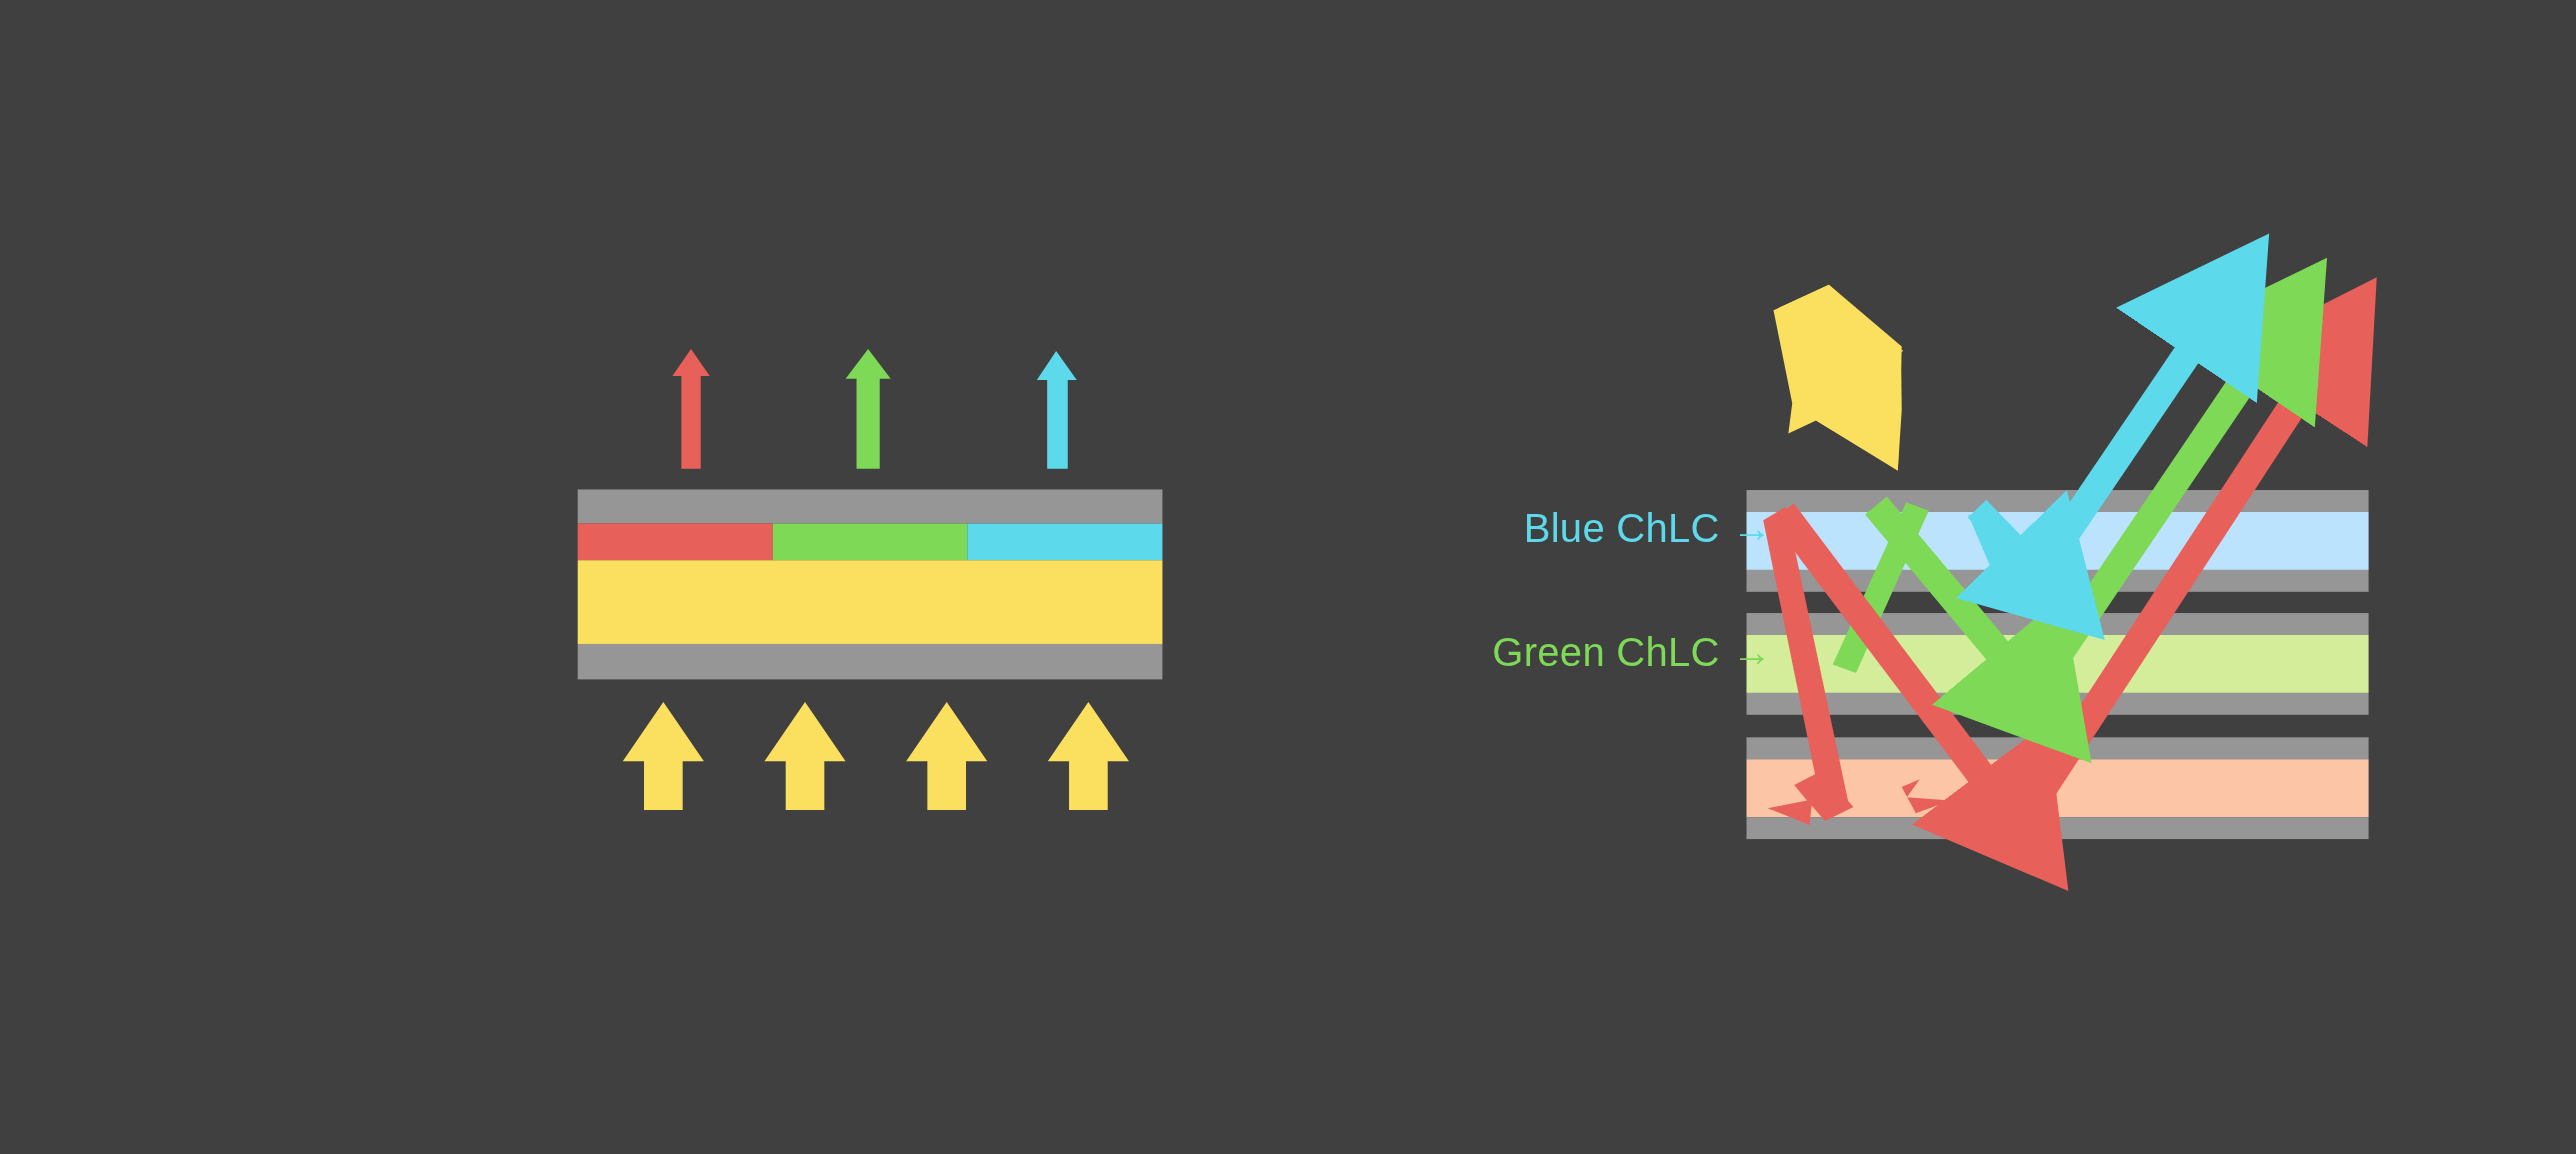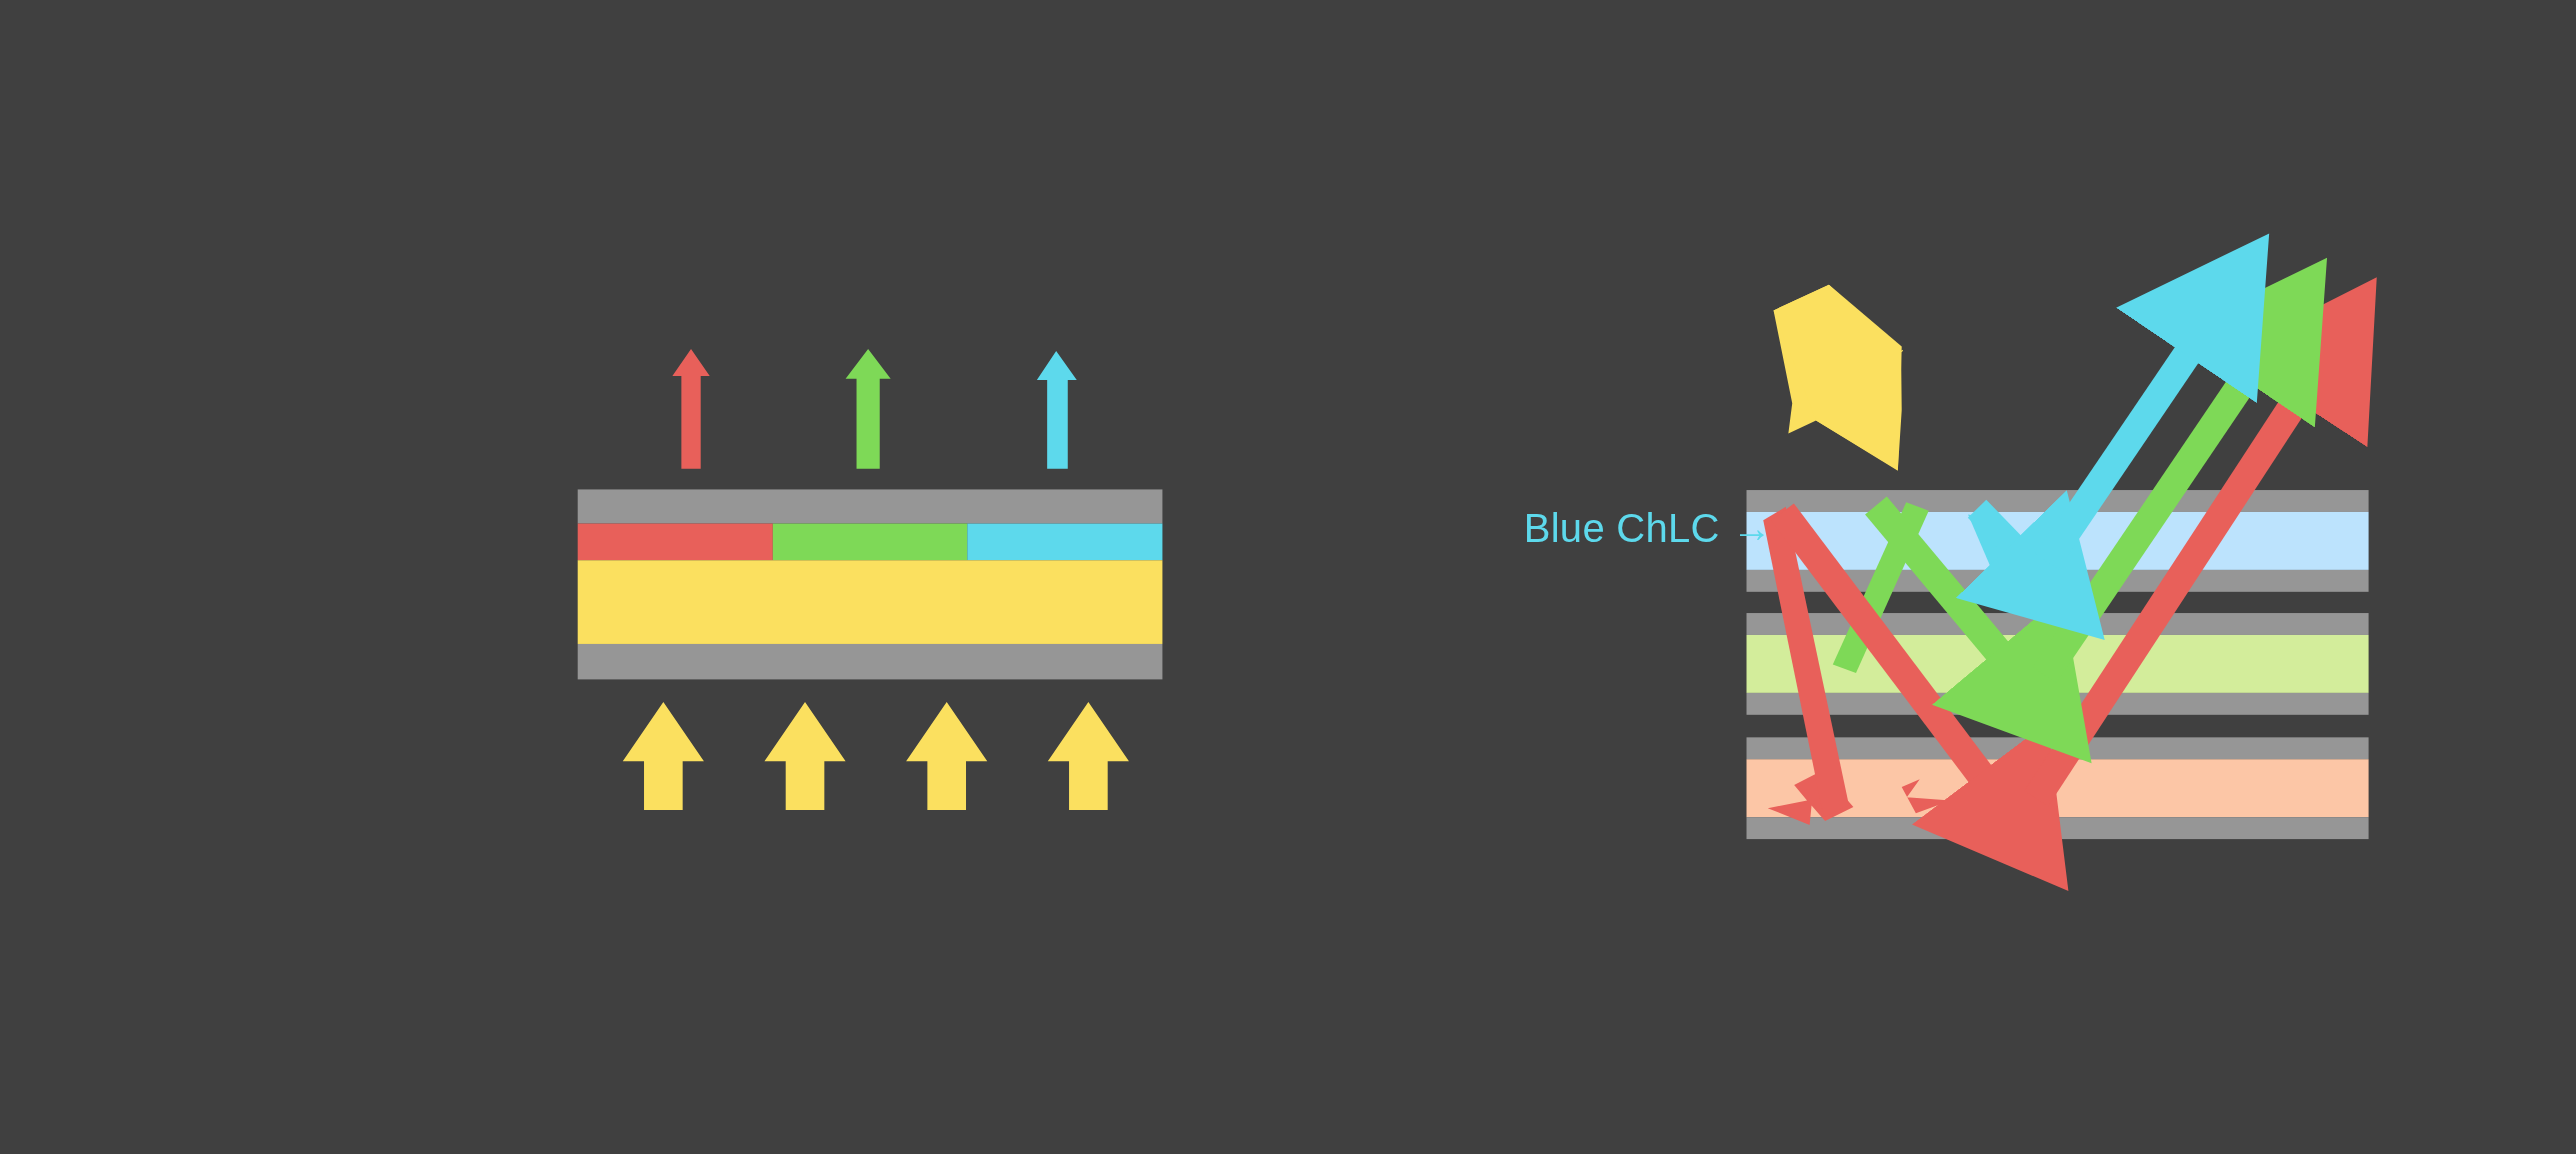--- a/index.html
+++ b/index.html
@@ -159,16 +159,20 @@
       <line x1="3178" y1="872" x2="3410" y2="530" stroke="#5dd9ec" stroke-width="44" marker-end="url(#mk-blue)"></line>
     </g>
 
   </svg>
 
   <div style="position:absolute; left:1437px; top:506px; width:335px; text-align:right; color:#5dd9ec;">
     <span class="lbl">Blue ChLC</span>
     <span class="lbl" style="margin-left:9px;">→</span>
   </div>
 
+  <div style="position:absolute; left:1405px; top:630px; width:367px; text-align:right; color:#7ed957;">
+    <span class="lbl">Green ChLC</span>
+    <span class="lbl" style="margin-left:9px;">→</span>
+  </div>
 
 
 </div>
 
 
 </body></html>

